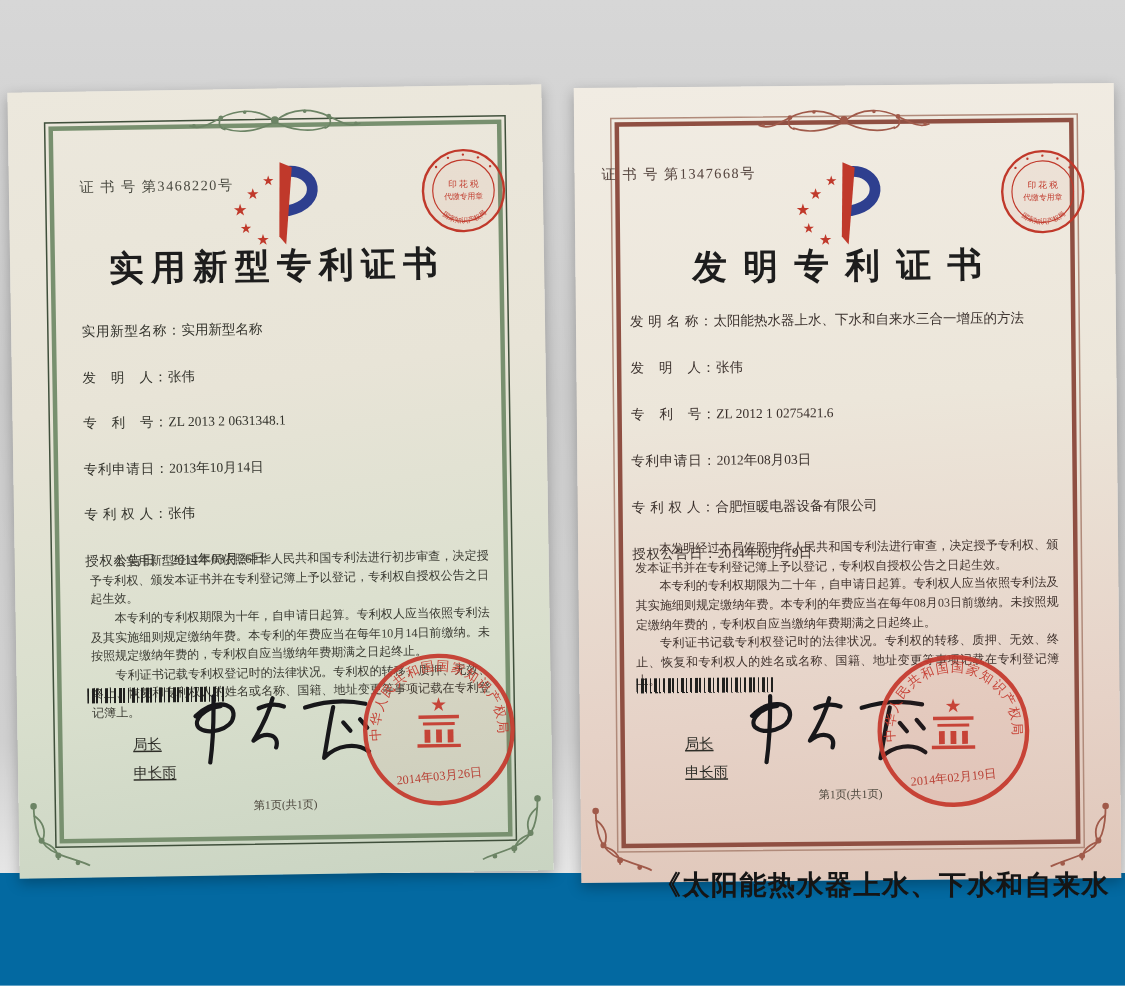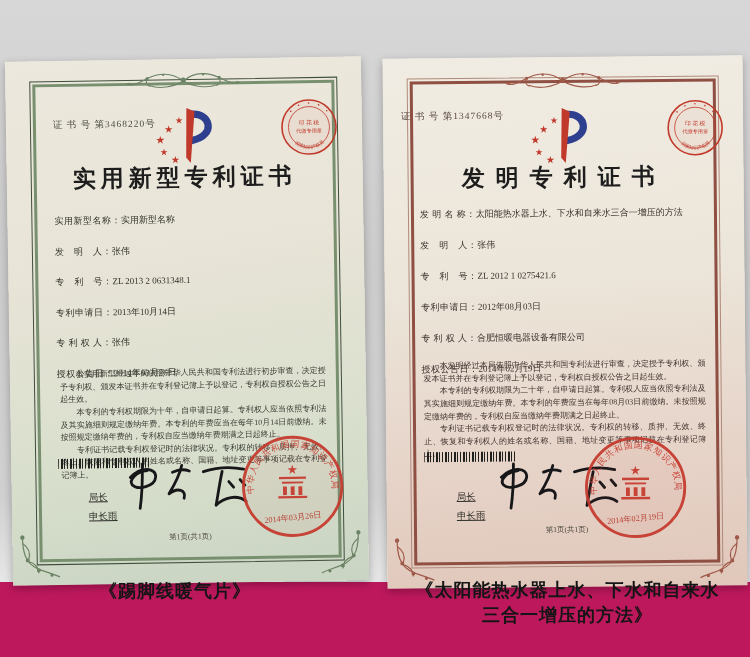--- a/index.html
+++ b/index.html
@@ -1,17 +1,17 @@
 <!DOCTYPE html>
 <html><head>
 <meta charset="utf-8">
 <style>
   html,body{margin:0;padding:0;}
   body{font-family:"Liberation Serif","DejaVu Serif",serif;}
-  .stage{position:relative;width:750px;height:657px;background:#be185d;overflow:hidden;}
+  .stage{position:relative;width:750px;height:657px;background:#0369a1;overflow:hidden;}
   .backdrop{position:absolute;left:0;top:0;width:750px;height:582px;
     background:linear-gradient(180deg,#d7d7d7 0%,#cccccc 45%,#d0d0d0 85%,#e6e6e6 100%);}
   
   .photo{position:absolute;box-shadow:0 3px 9px rgba(0,0,0,0.28);}
   .photo.left{left:9px;top:59px;width:356px;height:524px;transform:rotate(-0.9deg);
     background:linear-gradient(172deg,#ece8dd 0%,#e8e4d7 38%,#d9dfcd 72%,#c9d4c2 100%);}
   .photo.right{left:385px;top:57px;width:360px;height:530px;transform:rotate(-0.55deg);
     background:linear-gradient(176deg,#f1ece3 0%,#ece6da 40%,#e6d2c7 78%,#e0c7ba 100%);}
   .frame-outer{position:absolute;inset:20px 24px;}
   .left .frame-outer{border:1px solid #3f4f3b;}
@@ -57,21 +57,21 @@
   .right .stamp{left:282px;top:42px;}
   .ornament-top{position:absolute;left:118px;top:10px;}
   .right .ornament-top{left:120px;top:12px;}
   .corner{position:absolute;bottom:6px;}
   .corner.bl{left:6px;}
   .corner.br{right:6px;transform:scaleX(-1);}
   
   .caption{position:absolute;font-family:"Liberation Sans","DejaVu Sans",sans-serif;
     font-weight:bold;font-size:18px;color:#151515;letter-spacing:1px;text-align:center;line-height:1.4;}
   .caption.cap-left{left:30px;top:579px;width:290px;}
-  .caption.cap-right{left:395px;top:578px;width:345px;}
+  .caption.cap-right{left:395px;top:578px;width:345px;text-align:right;}
 </style>
 </head>
 <body>
 
 <div class="stage">
   <div class="backdrop"></div>
 
   <div class="photo left">
     <div class="frame-outer">
       <div class="frame-inner"></div>
@@ -349,18 +349,16 @@
       </g>
       <g fill="#a05a4a">
           <circle cx="4" cy="4" r="2.2"></circle>
           <circle cx="9" cy="27" r="2"></circle>
           <circle cx="20" cy="37" r="2"></circle>
           <circle cx="33" cy="42" r="1.6"></circle>
         </g>
     </svg>
   </div>
 
-  <div class="caption cap-left">《踢脚线暖气片》</div>
   <div class="caption cap-right">
     <div>《太阳能热水器上水、下水和自来水</div>
-    <div>三合一增压的方法》</div>
   </div>
 </div>
 
 </body></html>

